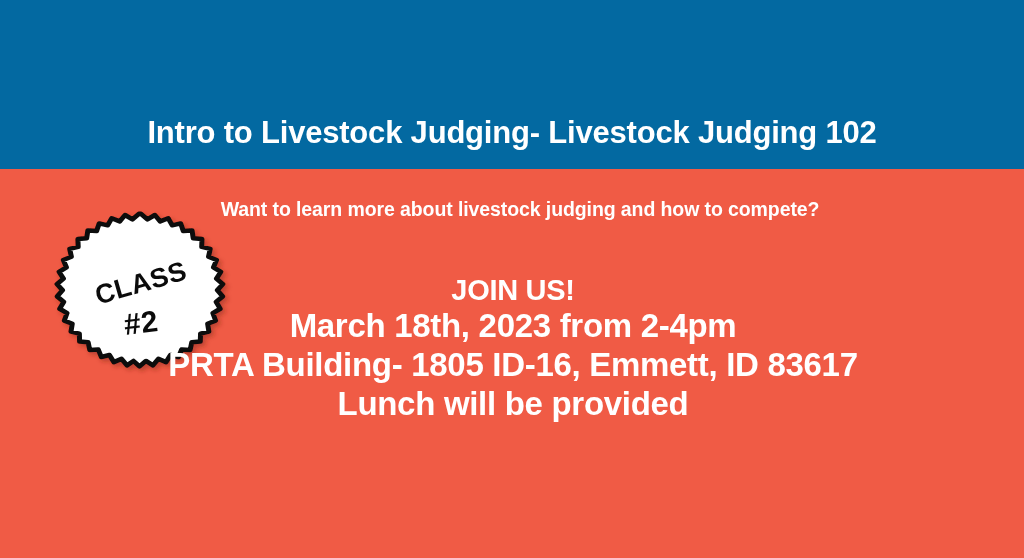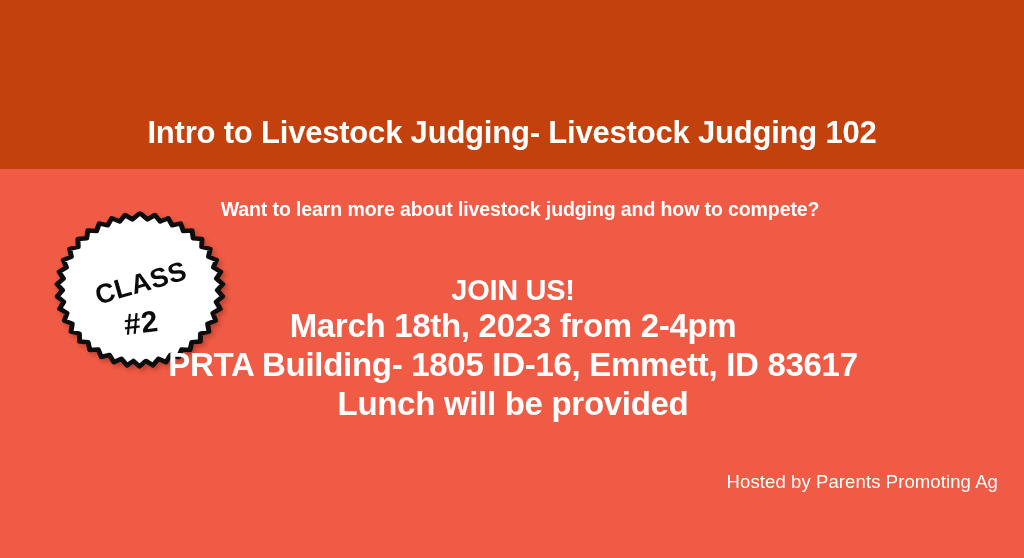--- a/index.html
+++ b/index.html
@@ -19,21 +19,21 @@
     background: #F05B45;
   }
 
   
   .header-band {
     position: absolute;
     left: 0;
     top: 0;
     width: 1024px;
     height: 225px;
-    background: #c2410c;
+    background: #0369a1;
   }
 
   .flyer-title {
     position: absolute;
     left: 0;
     top: 116px;
     width: 1024px;
     text-align: center;
     color: #FFFFFF;
     font-family: "Liberation Sans", sans-serif;
@@ -183,16 +183,15 @@
       </div>
     </div>
 
     <div class="event-block">
       <div class="event-line join">JOIN US!</div>
       <div class="event-line date">March 18th, 2023 from 2-4pm</div>
       <div class="event-line place">PRTA Building- 1805 ID-16, Emmett, ID 83617</div>
       <div class="event-line lunch">Lunch will be provided</div>
     </div>
 
-    <div class="footer">Hosted by Parents Promoting Ag</div>
 
   </div>
 </div>
 
 </body></html>

